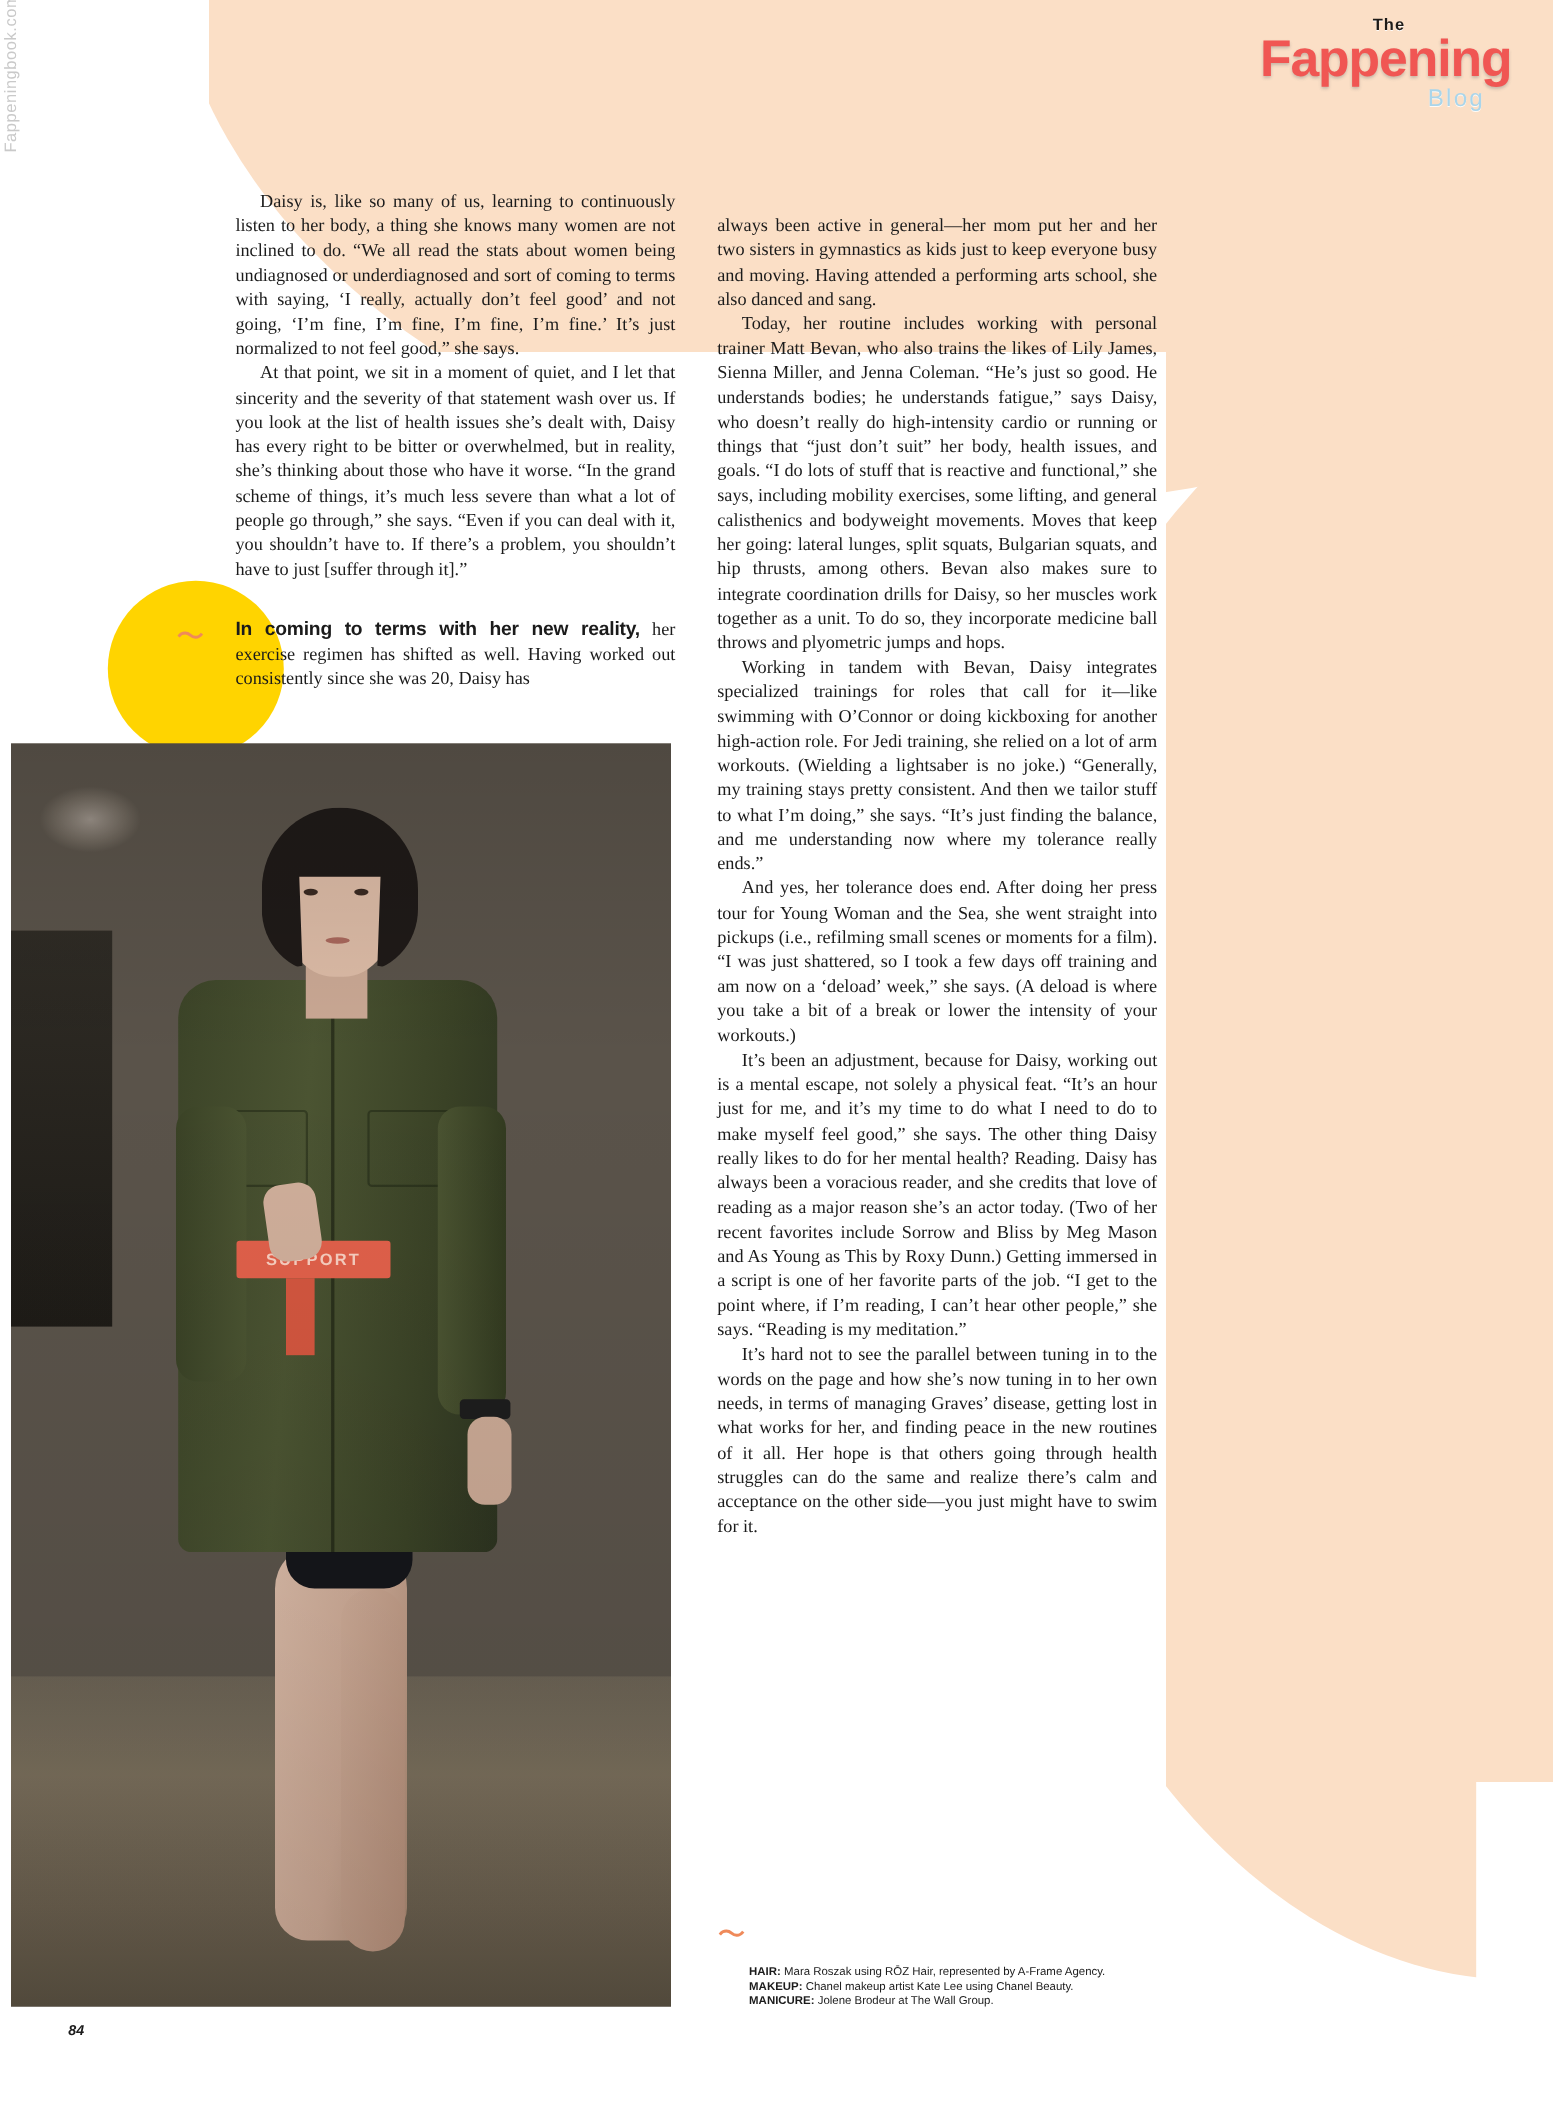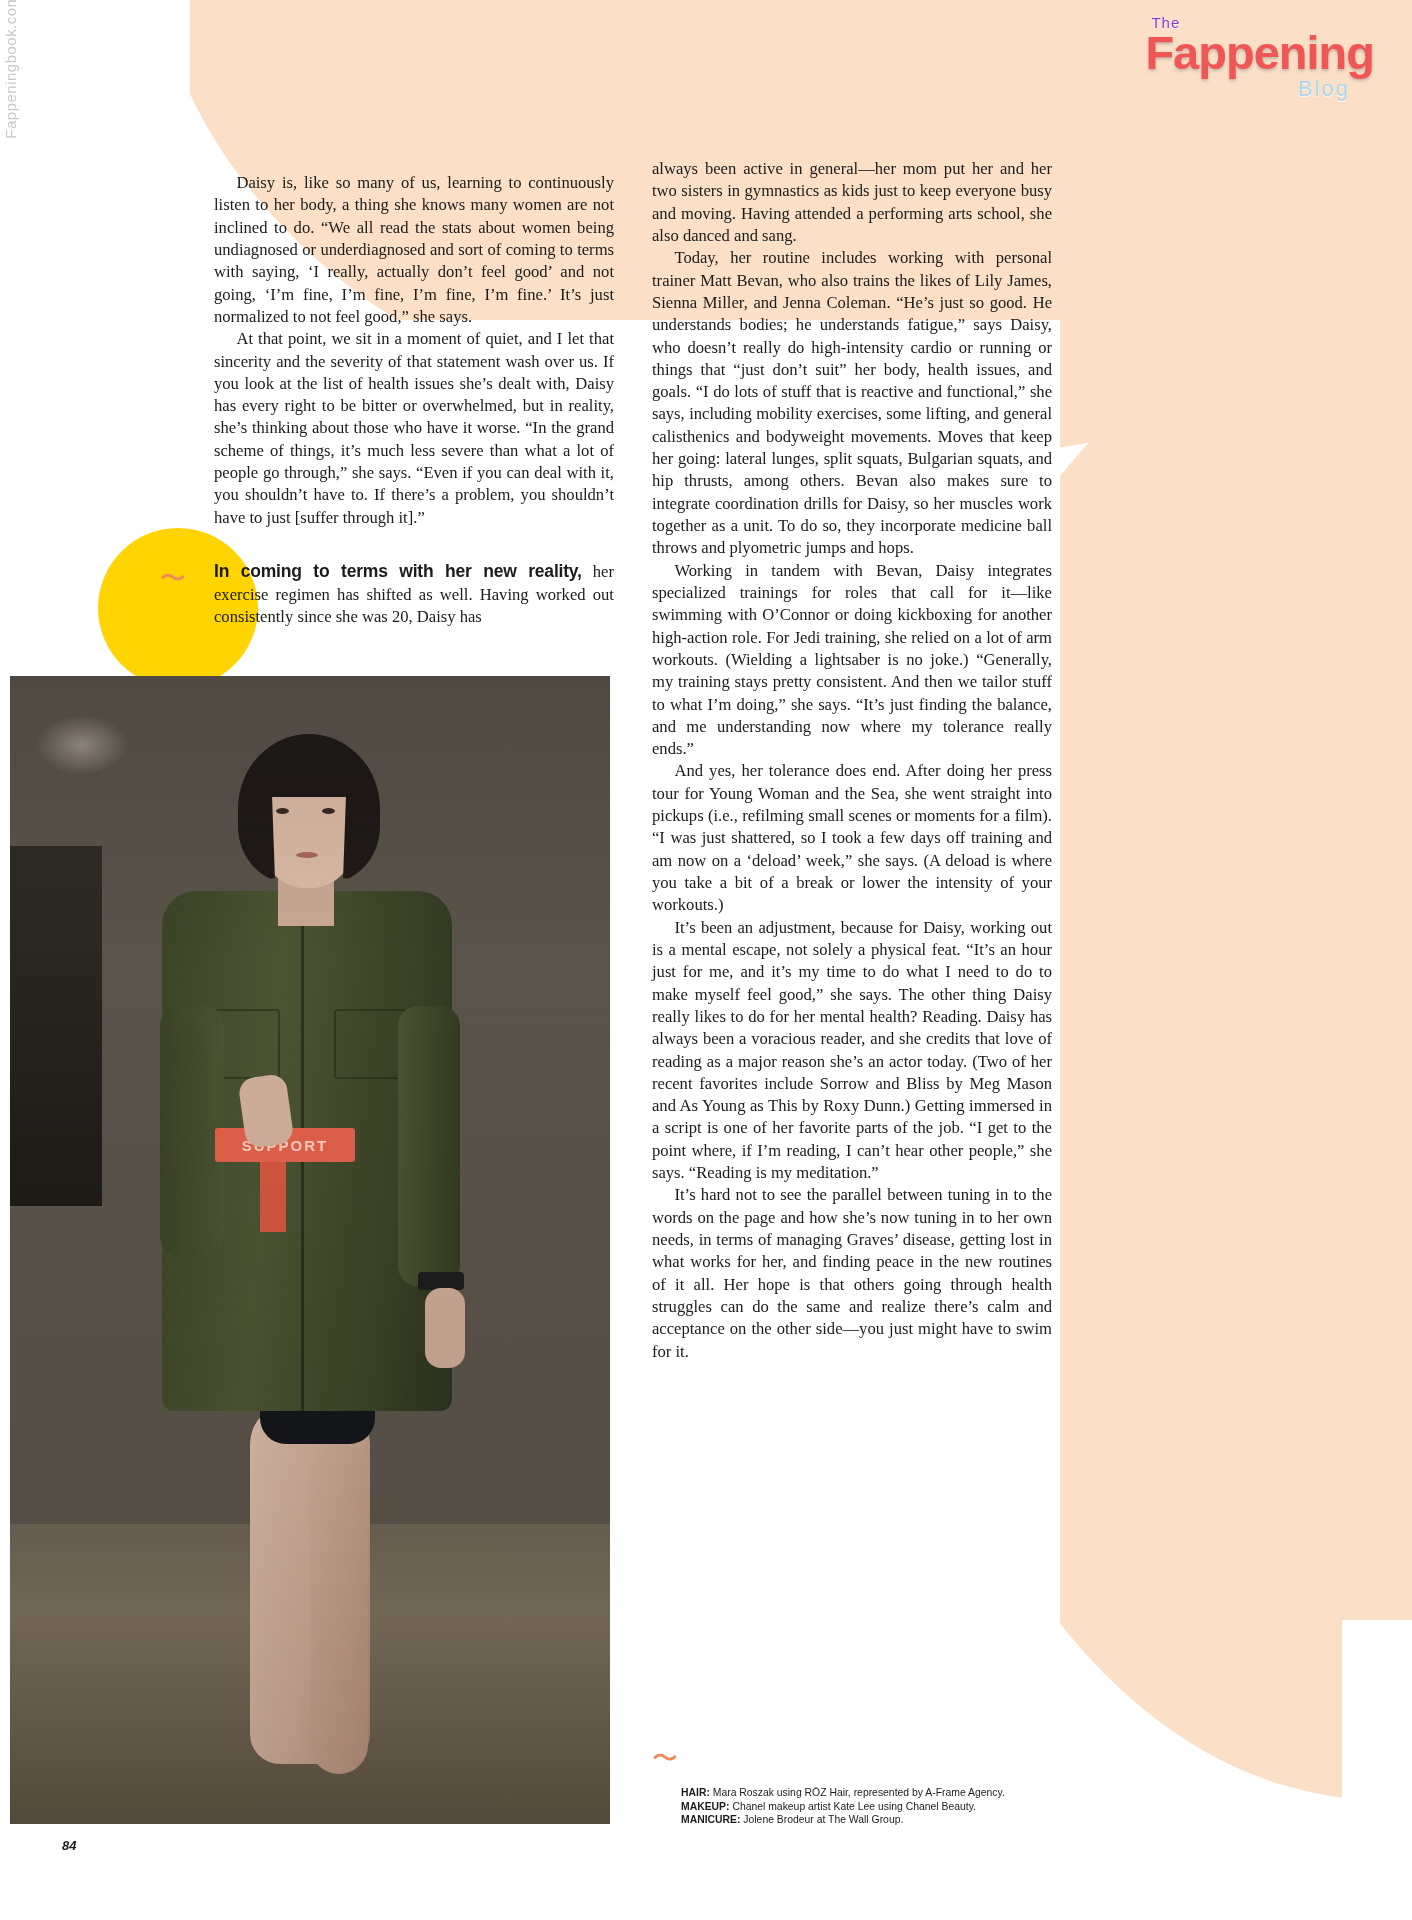--- a/index.html
+++ b/index.html
@@ -81,24 +81,24 @@
   .wm-logo {
     position: absolute;
     right: 38px;
     top: 14px;
     text-align: center;
     font-family: "Liberation Sans", sans-serif;
     opacity: 0.88;
   }
   .wm-logo .l1 {
     font-size: 15px;
-    font-weight: normal;
-    color: #6d28d9;
+    font-weight: bold;
+    color: #000000;
     letter-spacing: 1px;
-    text-align: left;
+    text-align: center;
     margin-left: 6px;
     text-shadow: 0 1px 0 #ffffff;
   }
   .wm-logo .l2 {
     font-size: 47px;
     font-weight: bold;
     color: #ef4444;
     letter-spacing: -1px;
     line-height: 0.95;
     text-shadow: 0 2px 3px rgba(120,120,120,0.45);
@@ -123,20 +123,21 @@
     text-align: justify;
     text-justify: inter-word;
     hyphens: auto;
   }
   .col p {
     margin: 0;
     text-indent: 1.35em;
   }
   .col p.noindent {
     text-indent: 0;
+    margin-top: 36px;
   }
   #col-left {
     left: 214px;
     top: 172px;
   }
   #col-right {
     left: 652px;
     top: 158px;
   }
 

